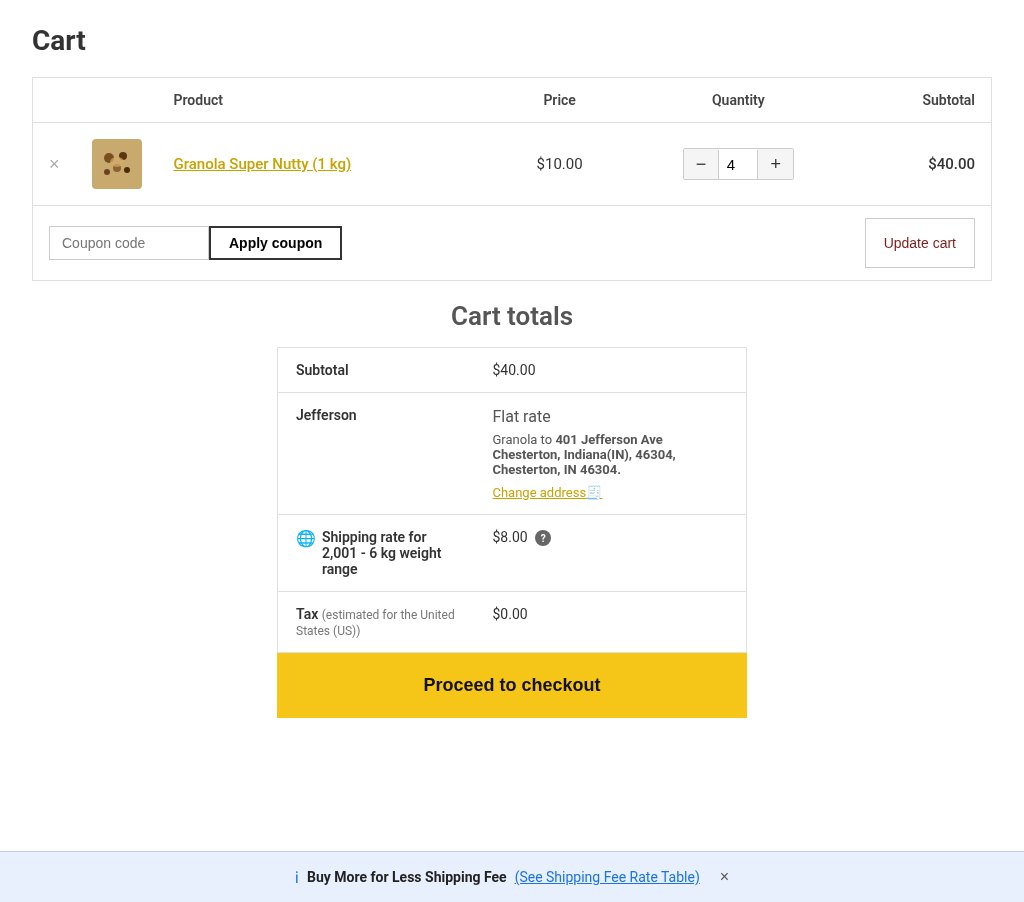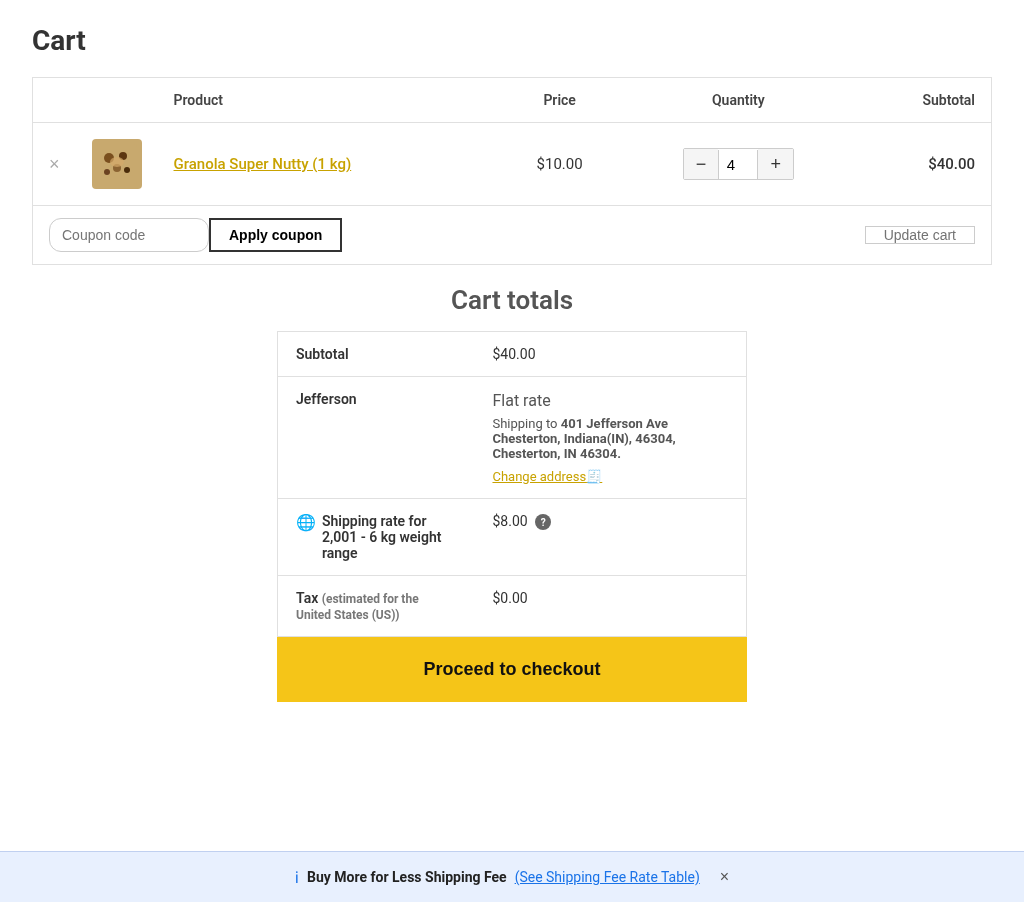--- a/index.html
+++ b/index.html
@@ -101,37 +101,37 @@
       align-items: center;
       gap: 0;
     }
     .coupon-input {
       border: 1px solid #ccc;
       padding: 8px 12px;
       font-size: 14px;
       outline: none;
       width: 160px;
       color: #999;
-      border-radius: 12px;
+      border-radius: 0;
     }
     .apply-coupon-btn {
       border: 2px solid #333;
       background: #fff;
       padding: 7px 18px;
       font-size: 14px;
       font-weight: 600;
       cursor: pointer;
       white-space: nowrap;
     }
     .update-cart-btn {
       border: 1px solid #ccc;
       background: #fff;
-      padding: 0 18px;
-      font-size: 14px;
-      color: #737373;
+      padding: 16px 18px;
+      font-size: 14px;
+      color: #7f1d1d;
       cursor: pointer;
       float: right;
       text-align: center;
     }
 
     
     .cart-totals-section {
       max-width: 470px;
       margin: 0 auto 30px auto;
     }
@@ -189,21 +189,21 @@
       color: #fff;
       font-size: 10px;
       font-weight: bold;
       cursor: pointer;
       margin-left: 4px;
       vertical-align: middle;
     }
     .tax-note {
       font-size: 12px;
       color: #777;
-      font-weight: 700;
+      font-weight: 400;
     }
     .total-label { font-weight: 700; font-size: 15px; }
     .total-value { font-weight: 700; font-size: 15px; }
     .checkout-btn {
       display: block;
       width: 100%;
       background: #f5c518;
       color: #111;
       font-weight: 700;
       font-size: 18px;
@@ -319,21 +319,21 @@
       <tr>
         <td class="totals-label">Subtotal</td>
         <td class="totals-value">$40.00</td>
       </tr>
 
       <tr>
         <td class="totals-label">Jefferson</td>
         <td class="totals-value">
           <span class="flat-rate">Flat rate</span>
           <div class="shipping-address">
-            <span>Shipping to</span>
+            <span>Granola to</span>
             <strong>401 Jefferson Ave Chesterton, Indiana(IN), 46304, Chesterton, IN 46304.</strong>
           </div>
           <div>
             <a class="change-address">
               <span>Change address</span>
               <span>🧾</span>
             </a>
           </div>
         </td>
       </tr>

